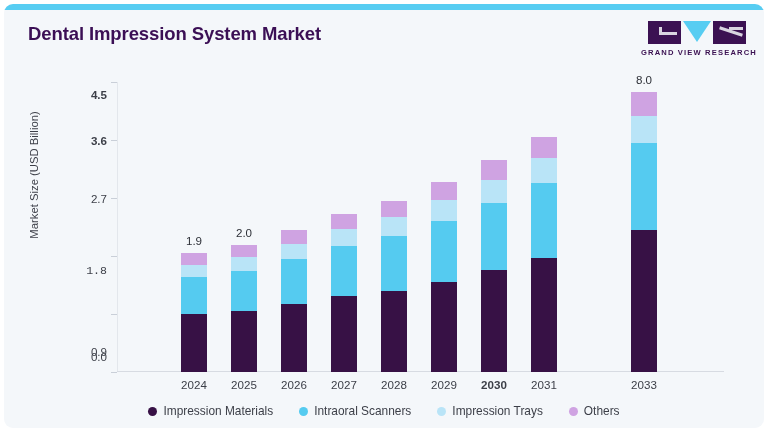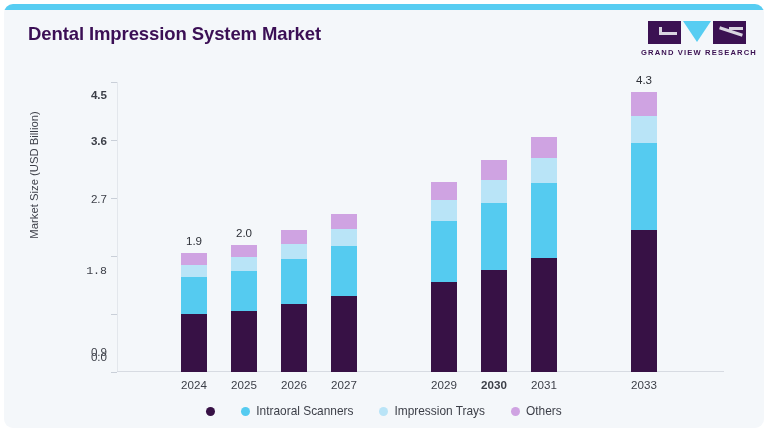--- a/index.html
+++ b/index.html
@@ -330,20 +330,29 @@
         </div>
         <div class="bar-slot" style="left: 206px;">
           <div class="bar">
             <div class="seg" style="height: 14.8222px; background: rgb(207, 163, 226);"></div>
             <div class="seg" style="height: 16.7556px; background: rgb(185, 228, 247);"></div>
             <div class="seg" style="height: 50.2667px; background: rgb(85, 203, 240);"></div>
             <div class="seg" style="height: 76.0444px; background: rgb(55, 17, 69);"></div>
           </div>
           <div class="xtick-label">2027</div>
         </div>
+        <div class="bar-slot" style="left: 256px;">
+          <div class="bar">
+            <div class="seg" style="height: 16.1111px; background: rgb(207, 163, 226);"></div>
+            <div class="seg" style="height: 18.6889px; background: rgb(185, 228, 247);"></div>
+            <div class="seg" style="height: 54.7778px; background: rgb(85, 203, 240);"></div>
+            <div class="seg" style="height: 81.2px; background: rgb(55, 17, 69);"></div>
+          </div>
+          <div class="xtick-label">2028</div>
+        </div>
         <div class="bar-slot" style="left: 306px;">
           <div class="bar">
             <div class="seg" style="height: 18.0444px; background: rgb(207, 163, 226);"></div>
             <div class="seg" style="height: 20.6222px; background: rgb(185, 228, 247);"></div>
             <div class="seg" style="height: 61.2222px; background: rgb(85, 203, 240);"></div>
             <div class="seg" style="height: 90.2222px; background: rgb(55, 17, 69);"></div>
           </div>
           <div class="xtick-label">2029</div>
         </div>
         <div class="bar-slot" style="left: 356px; font-weight: bold;">
@@ -365,28 +374,29 @@
           <div class="xtick-label">2031</div>
         </div>
         <div class="bar-slot" style="left: 506px;">
           <div class="bar">
             <div class="seg" style="height: 23.2px; background: rgb(207, 163, 226);"></div>
             <div class="seg" style="height: 27.7111px; background: rgb(185, 228, 247);"></div>
             <div class="seg" style="height: 87px; background: rgb(85, 203, 240);"></div>
             <div class="seg" style="height: 141.778px; background: rgb(55, 17, 69);"></div>
           </div>
           <div class="xtick-label">2033</div>
-          <div class="bar-value" style="bottom: 285.689px;">4.3</div>
+          <div class="bar-value" style="bottom: 285.689px;">8.0</div>
         </div>
       </div>
   </div>
 
   <div id="legend">
       <div class="legend-item">
         <span class="legend-dot" style="background: rgb(55, 17, 69);"></span>
+        <span>Impression Materials</span>
       </div>
       <div class="legend-item">
         <span class="legend-dot" style="background: rgb(85, 203, 240);"></span>
         <span>Intraoral Scanners</span>
       </div>
       <div class="legend-item">
         <span class="legend-dot" style="background: rgb(185, 228, 247);"></span>
         <span>Impression Trays</span>
       </div>
       <div class="legend-item">

